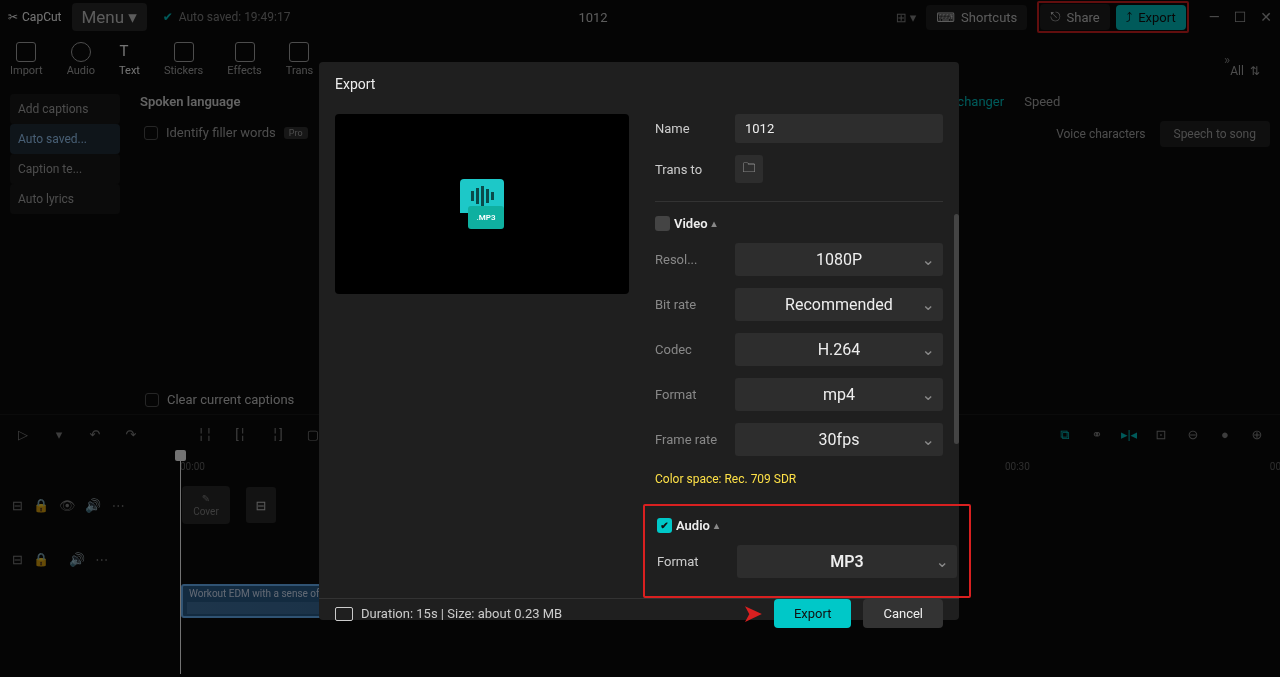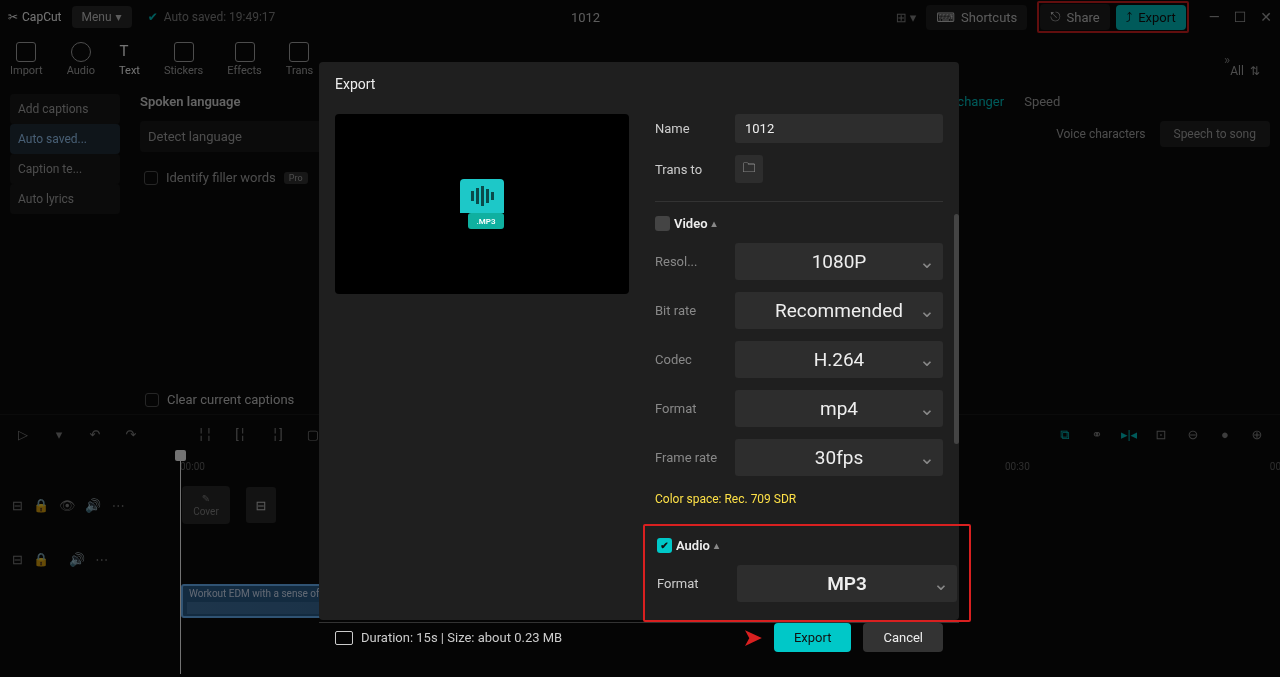--- a/index.html
+++ b/index.html
@@ -1,21 +1,21 @@
 <!DOCTYPE html>
 <html><head>
 <meta charset="utf-8">
 <style>
 * { margin: 0; padding: 0; box-sizing: border-box; font-family: -apple-system, BlinkMacSystemFont, "Segoe UI", Roboto, sans-serif; }
 body { background: #0d0d0d; color: #ccc; width: 1280px; height: 677px; overflow: hidden; position: relative; font-size: 13px; }
 
 
 .titlebar { height: 34px; display: flex; align-items: center; padding: 0 8px; background: #0d0d0d; }
 .logo { display: flex; align-items: center; gap: 4px; color: #fff; font-size: 12px; margin-right: 10px; }
-.menu-btn { background: #2a2a2a; border-radius: 4px; padding: 4px 10px; color: #ccc; font-size: 12px; display: flex; align-items: center; gap: 4px; }
+.menu-btn { background: #2a2a2a; border-radius: 4px; padding: 4px 10px; color: #ccc; font-size: 17px; display: flex; align-items: center; gap: 4px; }
 .autosave { display: flex; align-items: center; gap: 6px; color: #888; font-size: 12px; margin-left: 16px; }
 .title-center { flex: 1; text-align: center; color: #ccc; font-size: 13px; }
 .title-right { display: flex; align-items: center; gap: 10px; }
 .tb-btn { background: #1f1f1f; border-radius: 4px; padding: 5px 10px; color: #ccc; font-size: 13px; display: flex; align-items: center; gap: 6px; }
 .tb-btn.accent { background: #00c8c8; color: #111; }
 .highlight-red { border: 2px solid #d92020; border-radius: 2px; padding: 1px; display:flex; gap:6px; align-items:center;}
 .win-controls { display: flex; gap: 14px; margin-left: 10px; color: #aaa; font-size: 14px; }
 
 
 .toolstrip { height: 50px; display: flex; align-items: center; padding: 0 10px; gap: 24px; background: #0d0d0d; }
@@ -65,32 +65,32 @@
 .dim-overlay { position:absolute; inset:0; background:rgba(0,0,0,0.55); z-index:5;}
 
 
 .modal { position:absolute; left:319px; top:62px; width:640px; height:558px; background:#1f1f1f; z-index:10; border-radius:4px; display:flex; flex-direction:column;}
 .modal-title { padding:14px 16px; color:#eee; font-size:14px; }
 .modal-body { flex:1; display:flex; padding: 8px 16px 0 16px; gap: 26px; }
 .preview { width: 294px; height: 180px; background:#000; border-radius:4px; display:flex; align-items:center; justify-content:center;}
 .mp3-badge { width:44px; height:50px; position:relative;}
 .mp3-top { width:44px; height:34px; background:#1dc8c8; border-radius:4px 4px 0 0; display:flex; align-items:center; justify-content:center; gap:2px;}
 .mp3-bar { width:3px; background:#0a4a4a;}
-.mp3-bot { position:absolute; bottom:0; left:8px; width:36px; height:16px; background:#0fb0a0; border-radius:3px; display:flex; align-items:center; justify-content:center; color:#fff; font-size:8px; font-weight:600;}
+.mp3-bot { position:absolute; bottom:0; left:8px; width:36px; height:23px; background:#0fb0a0; border-radius:3px; display:flex; align-items:center; justify-content:center; color:#fff; font-size:8px; font-weight:600;}
 .form { flex:1; display:flex; flex-direction:column; position:relative;}
 .form-row { display:flex; align-items:center; margin-bottom: 12px;}
 .form-label { width:80px; color:#ccc; font-size:13px;}
 .form-input { flex:1; background:#2d2d2d; border:none; color:#eee; padding:7px 10px; border-radius:3px; font-size:13px;}
 .form-inputwrap { flex:1; display:flex; gap:8px; align-items:center;}
 .folder-btn { width:28px; height:28px; background:#2d2d2d; border-radius:3px; display:flex; align-items:center; justify-content:center; color:#ccc;}
 .divider { height:1px; background:#333; margin: 6px 0 14px 0;}
 .section-head { display:flex; align-items:center; gap:4px; color:#eee; font-size:13px; font-weight:600; margin-bottom:12px;}
 .sec-check { width:15px; height:15px; border-radius:3px; background:#444;}
 .sec-check.on { background:#00c8c8; display:flex; align-items:center; justify-content:center; color:#111; font-size:10px;}
-.select { flex:1; background:#2d2d2d; border-radius:3px; padding:7px 10px; color:#eee; font-size:19px; display:flex; justify-content:center; position:relative;}
+.select { flex:1; background:#2d2d2d; border-radius:3px; padding:7px 10px; color:#eee; font-size:16px; display:flex; justify-content:center; position:relative;}
 .select::after { content:'⌄'; position:absolute; right:8px; color:#888;}
 .dimlabel { color:#888;}
 .colorspace { color:#fde047; font-size:12px; margin-top:4px;}
 .scrollbar { position:absolute; right:-16px; top:100px; width:5px; height:230px; background:#444; border-radius:3px;}
 .audio-box { border:2px solid #d92020; padding:12px 12px 18px 12px; margin: 18px -28px 0 -12px; border-radius:2px;}
 .modal-footer { height:50px; border-top:1px solid #333; display:flex; align-items:center; padding: 0 16px;}
 .footer-meta { display:flex; align-items:center; gap:8px; color:#ccc; font-size:13px;}
 .film-icon { width:18px; height:14px; border:1.5px solid #ccc; border-radius:2px;}
 .footer-btns { margin-left:auto; display:flex; align-items:center; gap:12px;}
 .arrow-red { color:#d92020; font-size:22px; font-weight:bold;}
@@ -170,23 +170,20 @@
 
 <div class="main">
   <div class="left-panel">
     <div class="lp-item">Add captions</div>
     <div class="lp-item active">Auto saved...</div>
     <div class="lp-item">Caption te...</div>
     <div class="lp-item">Auto lyrics</div>
   </div>
   <div class="mid-panel">
     <div class="mid-title">Spoken language</div>
-    <div class="mid-row" style="background:#1a1a1a;border-radius:4px;padding:8px;">
-      <span>Detect language</span>
-    </div>
     <div class="mid-row">
       <div class="checkbox"></div>
       <span>Identify filler words</span>
       <span class="pro-badge">Pro</span>
     </div>
   </div>
   <div class="player-panel">
     <div class="player-header">
       <span>Player</span>
       <span>≡</span>

